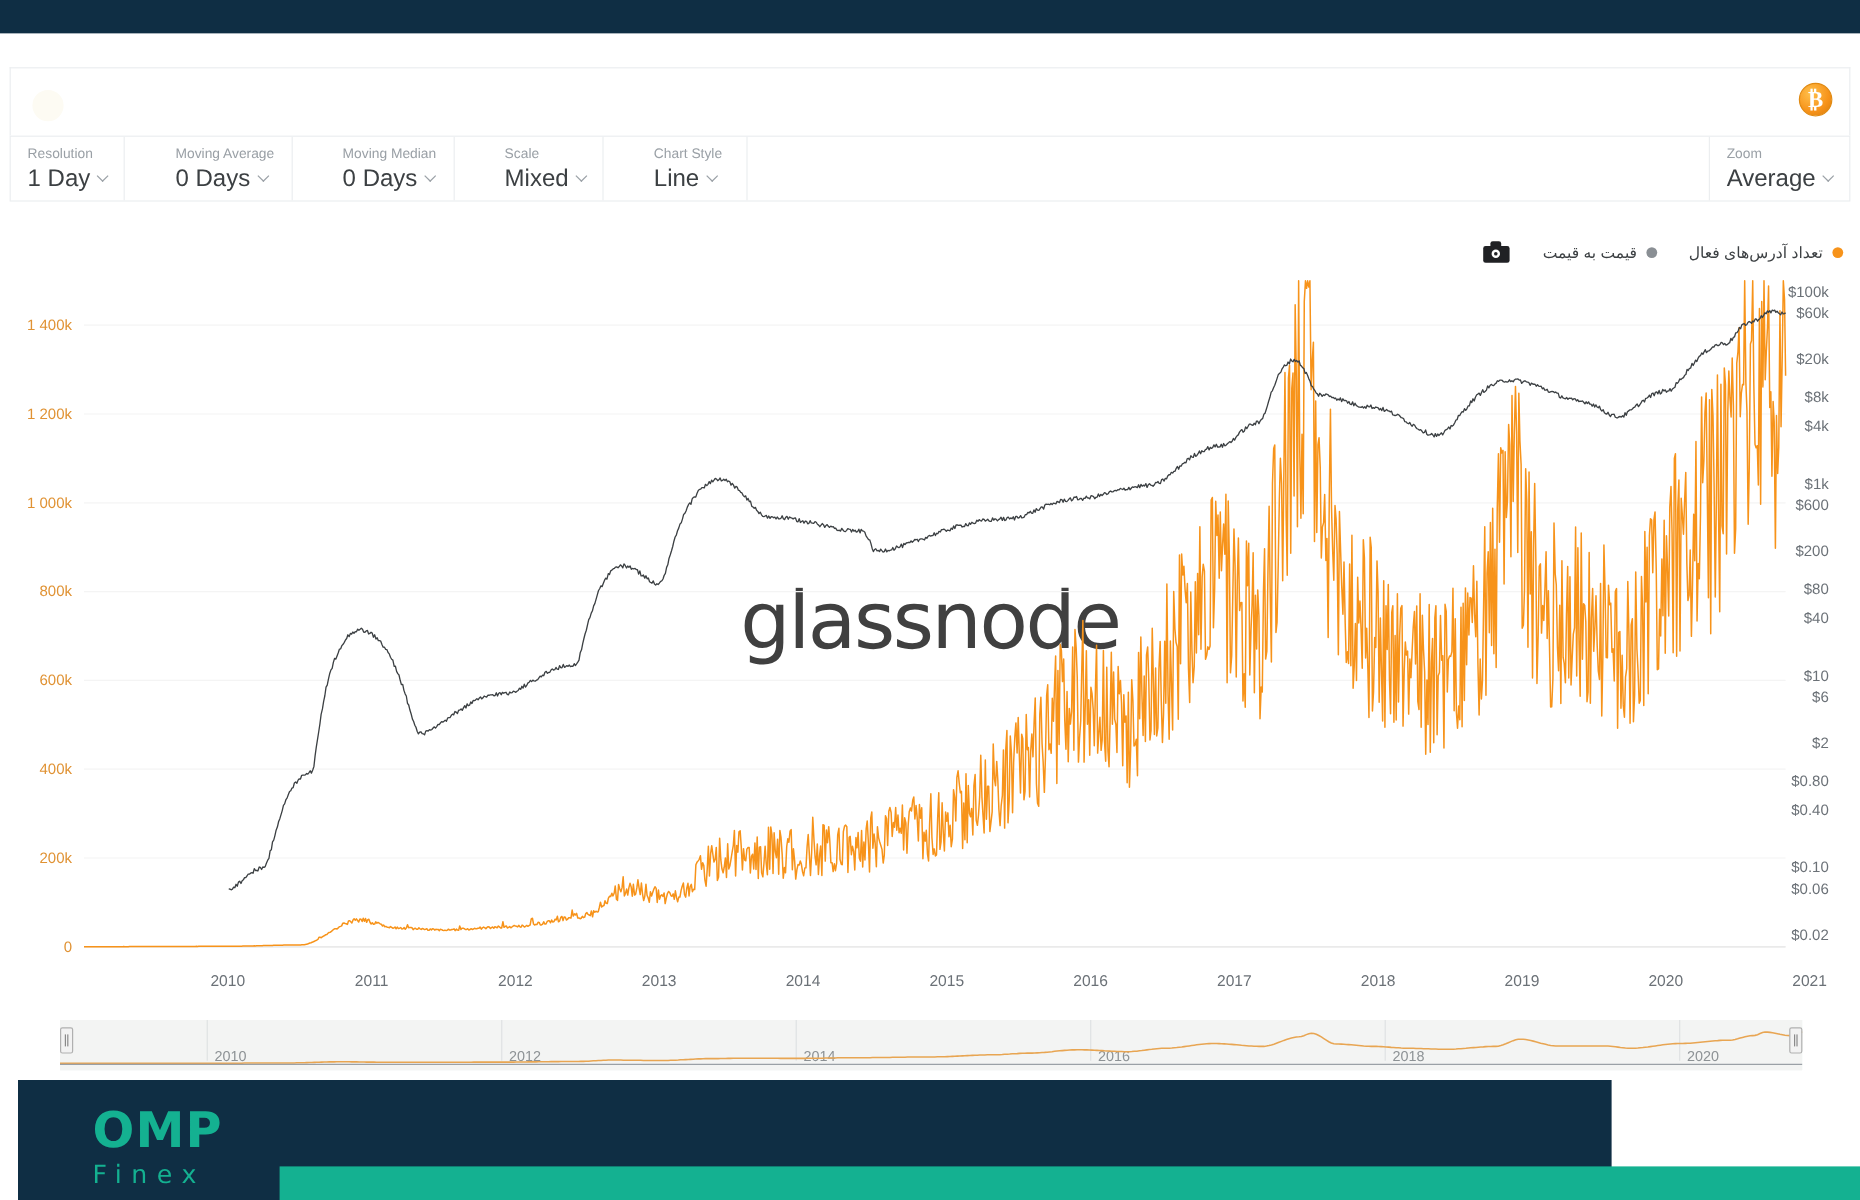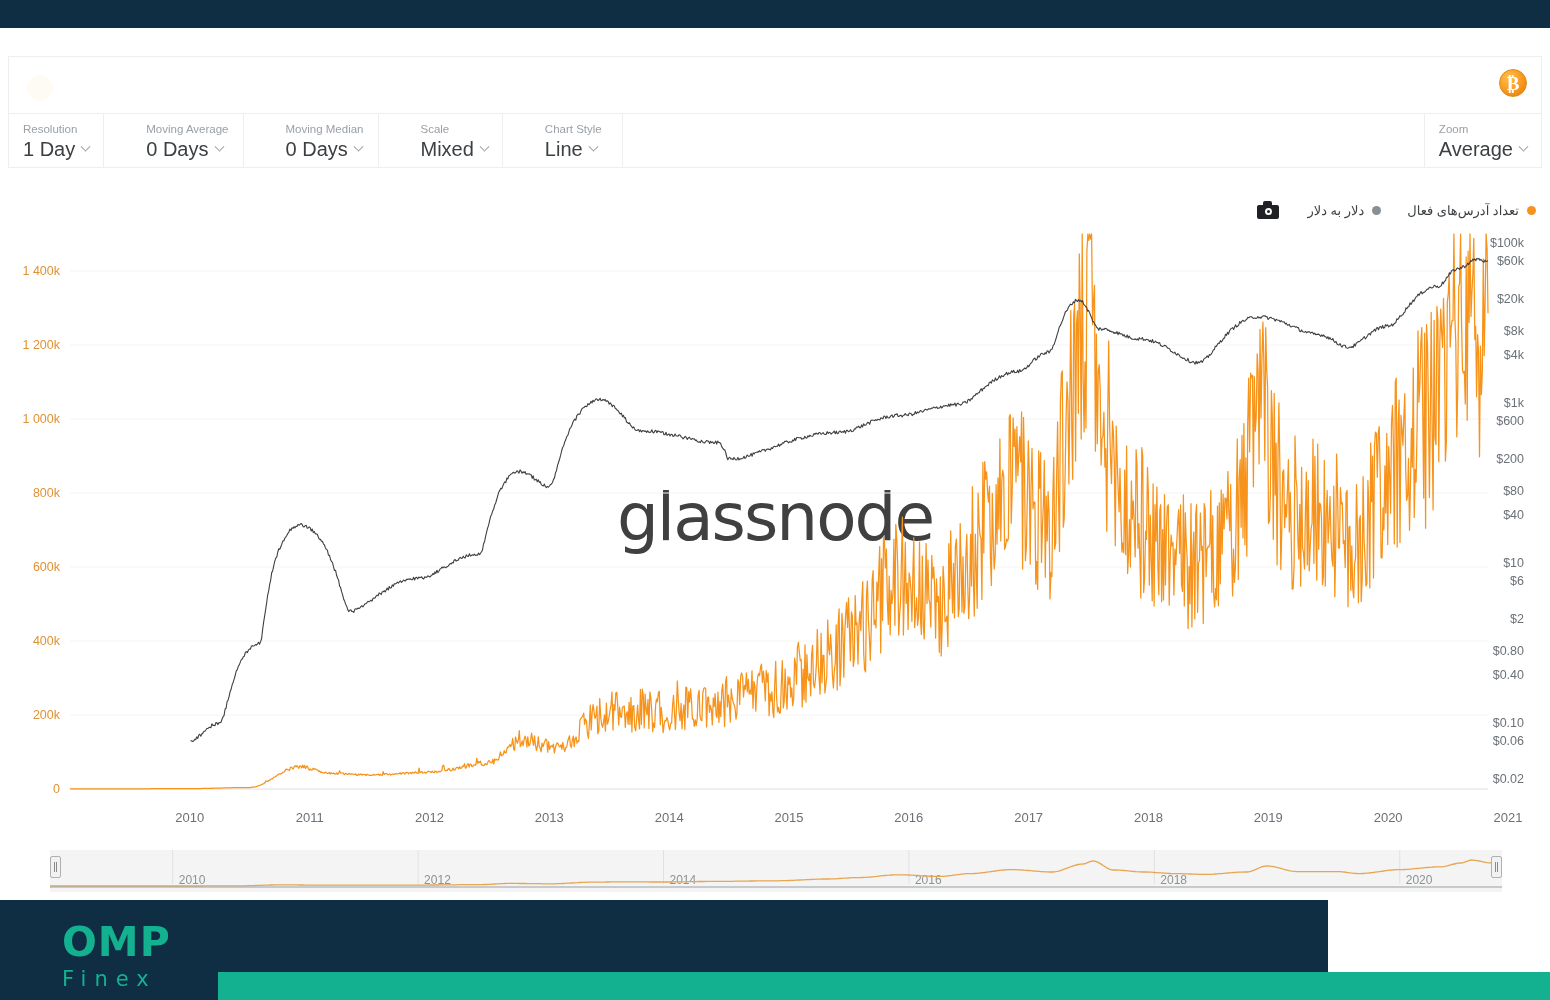--- a/index.html
+++ b/index.html
@@ -130,21 +130,21 @@
   }
   .nav-handle span {
     display: block; width: 3px; height: 10px;
     border-left: 1px solid #8a8a8a; border-right: 1px solid #8a8a8a;
   }
   .nav-handle.left { left: 0; }
   .nav-handle.right { right: 0; }
 
   
   .footer {
-    position: absolute; left: 0; top: 900px; width: 1328px; height: 100px;
+    position: absolute; left: 15px; top: 900px; width: 1328px; height: 100px;
     background: #0f2e44;
   }
   .logo {
     position: absolute; left: 62px; top: 22px;
     color: #14b191;
   }
   .logo-omp {
     font-size: 41px; font-weight: bold; letter-spacing: 1px;
     line-height: 1; font-family: "DejaVu Sans", sans-serif;
   }
@@ -221,21 +221,21 @@
       </div>
     </div>
 
     <div class="legend">
       <div class="legend-item">
         <span class="legend-dot" id="dot0" style="background: rgb(247, 147, 26);"></span>
         <span class="legend-text">تعداد آدرس‌های فعال</span>
       </div>
       <div class="legend-item">
         <span class="legend-dot" id="dot1" style="background: rgb(138, 143, 148);"></span>
-        <span class="legend-text">دلار به دلار</span>
+        <span class="legend-text">قیمت به قیمت</span>
       </div>
       <div class="camera-icon">
         <span class="body"></span>
         <span class="hump"></span>
         <span class="lens"></span>
         <span class="lens2"></span>
       </div>
     </div>
 
     <div class="plot-area">

